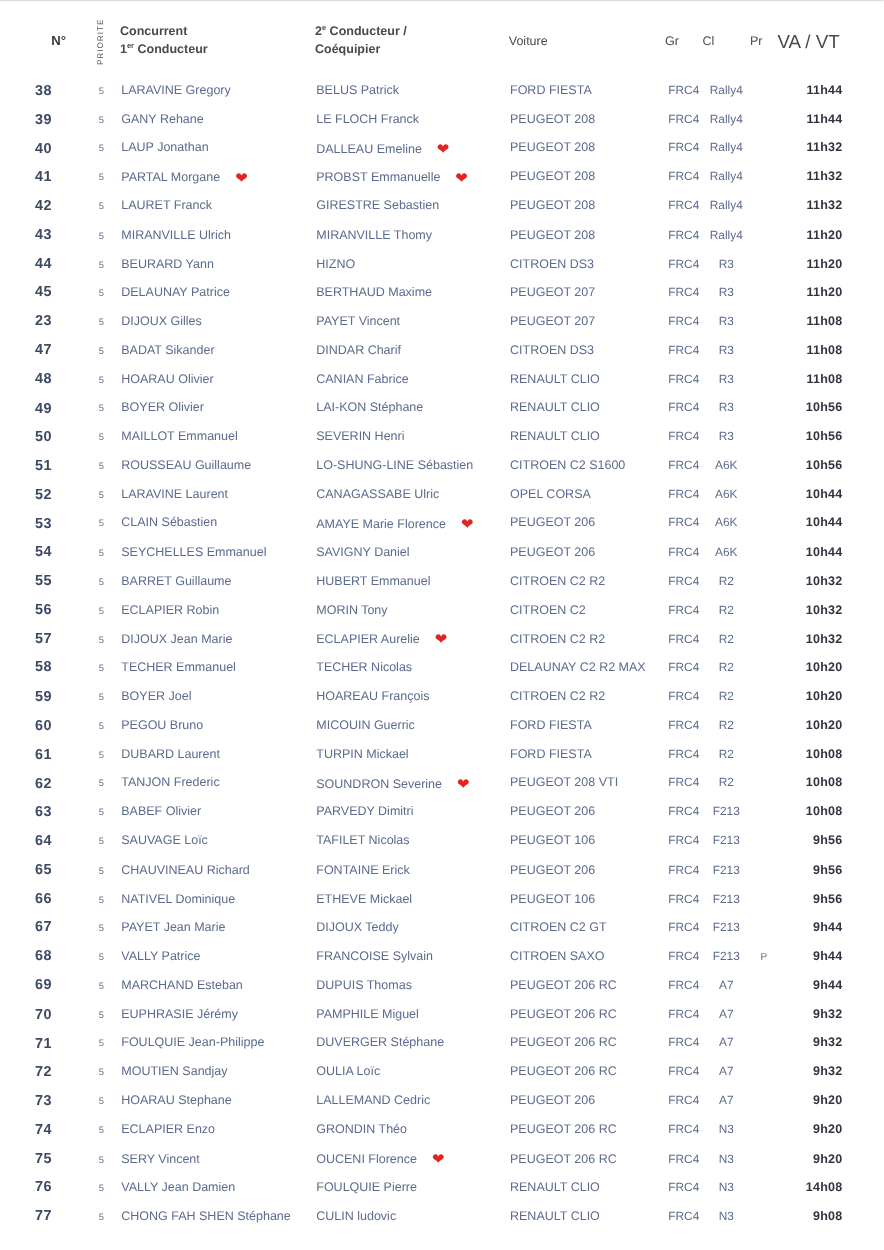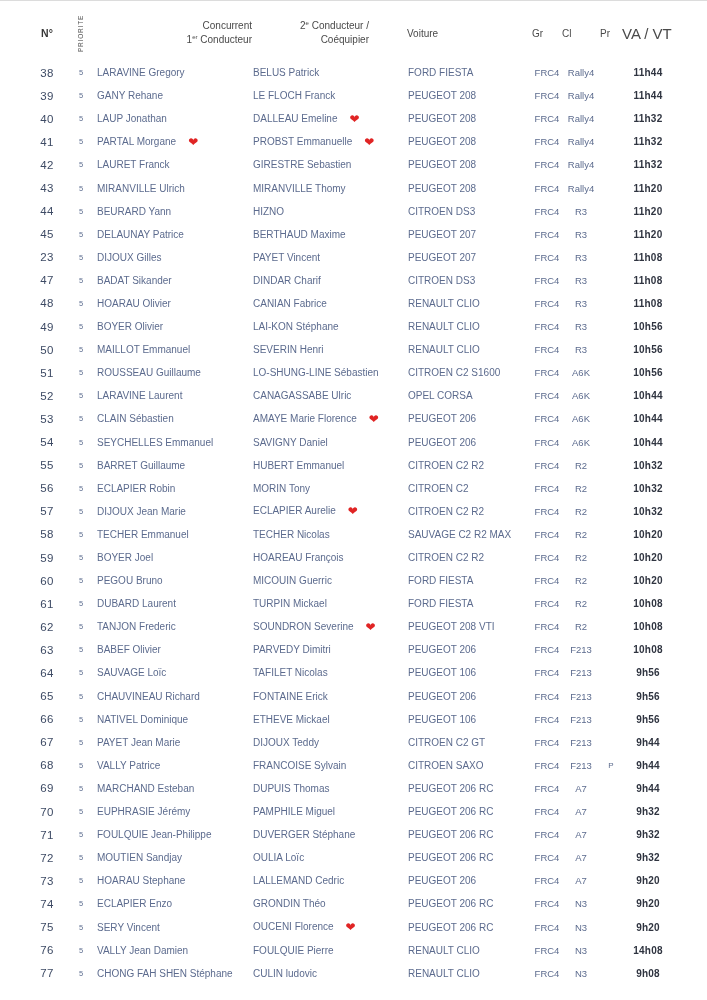--- a/index.html
+++ b/index.html
@@ -28,39 +28,39 @@
   .h-no { text-align: center; font-weight: bold; color: #383838; font-size: 10.5px; }
   .h-pri { display:flex; justify-content:center; align-items:center; }
   .h-pri .rot {
     display:inline-block;
     transform: rotate(-90deg);
     font-size: 6.5px;
     letter-spacing: 0.8px;
     color: #555555;
     white-space: nowrap;
   }
-  .h-two { text-align:right; line-height: 1.4; }
+  .h-two { text-align:left; line-height: 1.4; font-weight: bold; }
   .h-d2 { padding-right: 38px; }
   .h-center { text-align: left; }
   sup { font-size: 6px; }
   
   .rows { padding-top: 2px; }
   .row { height: 23.1px; }
   .num {
-    text-align: center;
-    font-weight: normal;
+    text-align: left;
+    font-weight: bold;
     font-size: 11.5px;
     letter-spacing: 0.4px;
     color: #3d4a64;
   }
   .pri { text-align: center; font-size: 7.5px; color: #607092; }
   .name { font-size: 10px; color: #5c6b8e; white-space: nowrap; padding-left:1px; }
   .small { font-size: 9.5px; color: #5c6b8e; text-align: center; }
   .prv { font-size: 8px; color: #5c6b8e; text-align: center; }
-  .time { text-align: center; font-weight: bold; font-size: 10px; color: #2f3440; letter-spacing:0.2px; }
+  .time { text-align: right; font-weight: bold; font-size: 10px; color: #2f3440; letter-spacing:0.2px; }
   .heart { color: #e02424; font-size: 12px; margin-left: 12px; vertical-align: -1px; }
 </style>
 </head>
 <body>
 
 <div class="page">
 
   <div class="grid-row header">
     <div class="hcell h-no">N°</div>
     <div class="hcell h-pri">
@@ -320,21 +320,21 @@
     <div class="small">R2</div>
     <div class="prv"></div>
     <div class="time">10h32</div>
   </div>
 
   <div class="grid-row row">
     <div class="num">58</div>
     <div class="pri">5</div>
     <div class="name"><span>TECHER Emmanuel</span></div>
     <div class="name"><span>TECHER Nicolas</span></div>
-    <div class="name">SAUVAGE C2 R2 MAX</div>
+    <div class="name">DELAUNAY C2 R2 MAX</div>
     <div class="small">FRC4</div>
     <div class="small">R2</div>
     <div class="prv"></div>
     <div class="time">10h20</div>
   </div>
 
   <div class="grid-row row">
     <div class="num">59</div>
     <div class="pri">5</div>
     <div class="name"><span>BOYER Joel</span></div>

